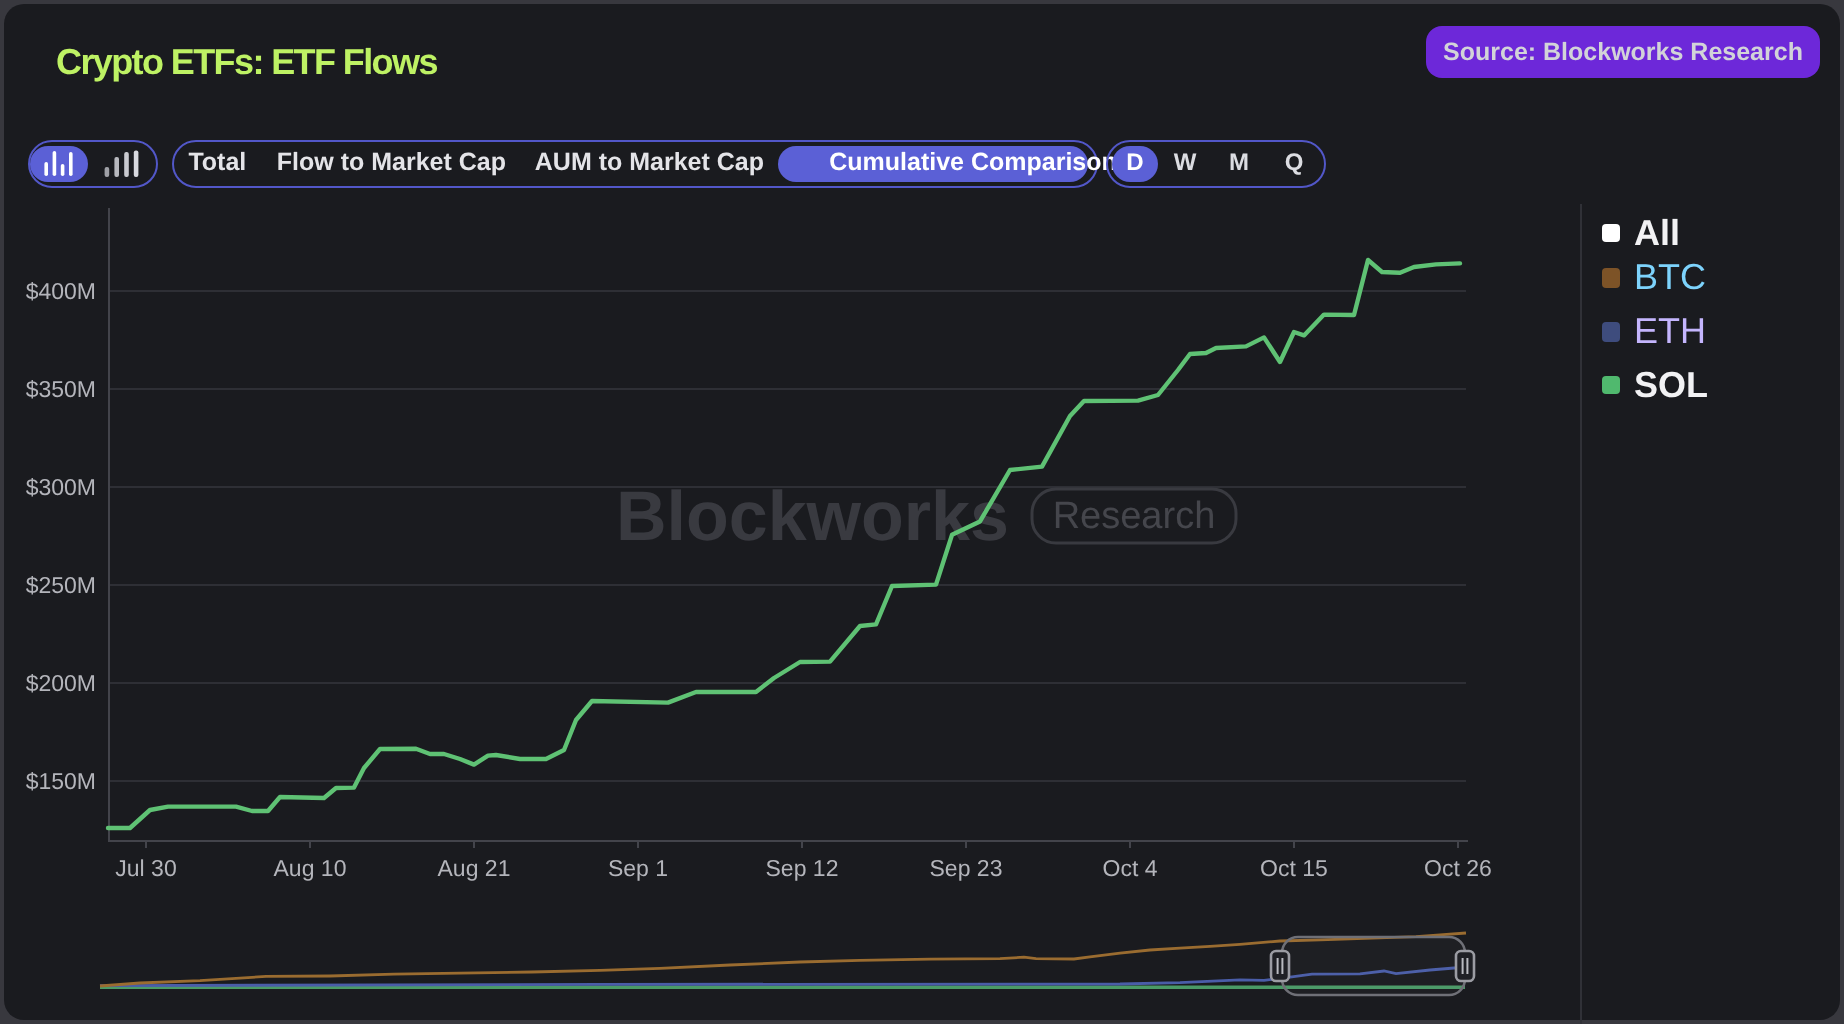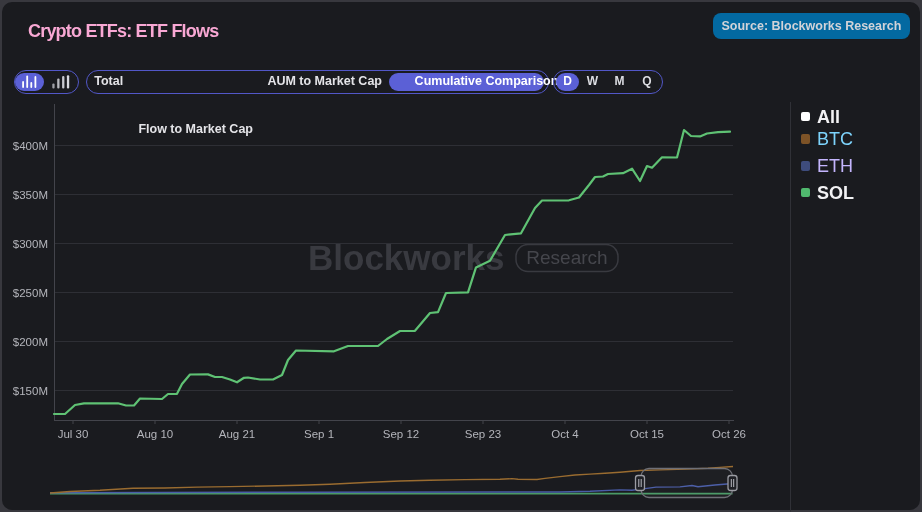--- a/index.html
+++ b/index.html
@@ -1,20 +1,20 @@
 <!DOCTYPE html>
 <html><head>
 <meta charset="utf-8">
 <style>
 html,body{margin:0;padding:0;width:922px;height:512px;background:#38383e;overflow:hidden;}
 *{box-sizing:border-box;font-family:"Liberation Sans",sans-serif;}
 .card{position:absolute;left:2px;top:2px;width:918px;height:508px;background:#1a1b1f;border-radius:10px;}
 .abs{position:absolute;}
-.title{left:28px;top:20.5px;font-size:18px;font-weight:bold;color:#f9a8d4;letter-spacing:-0.8px;}
-.src{left:713px;top:12.5px;width:197px;height:26px;background:#0369a1;border-radius:8px;
+.title{left:28px;top:20.5px;font-size:18px;font-weight:bold;color:#bef264;letter-spacing:-0.8px;}
+.src{left:713px;top:12.5px;width:197px;height:26px;background:#6d28d9;border-radius:8px;
      font-size:12.5px;font-weight:bold;color:#d2d3d8;text-align:center;line-height:26px;}
 .grp{top:70px;height:23.5px;border:1.5px solid #5257c8;border-radius:12px;background:transparent;}
 .pill{top:72.5px;height:18.5px;background:#5b60d6;border-radius:10px;}
 .seglbl{top:70px;height:14px;line-height:23.5px;font-size:12.5px;font-weight:bold;color:#e4e4e8;transform:translateX(-50%);white-space:nowrap;}
 .dlbl{top:70px;height:23.5px;line-height:23.5px;font-size:12px;font-weight:bold;color:#dcdde2;transform:translateX(-50%);}
 .leg-sq{width:9.5px;height:9.5px;border-radius:2px;}
 .leg-tx{font-size:18px;transform:translateY(-50%);white-space:nowrap;}
 svg{display:block;}
 </style>
 </head>
@@ -34,21 +34,21 @@
 </svg>
 <svg class="abs" style="left:50px;top:72.5px;" width="22" height="19" viewBox="0 0 22 19">
   <rect x="2.3" y="10.5" width="2.3" height="5" rx="1" fill="#9fa0a6"></rect>
   <rect x="7.2" y="5.5" width="2.3" height="10" rx="1" fill="#b8b9bf"></rect>
   <rect x="12.1" y="3" width="2.3" height="12.5" rx="1" fill="#c9cad0"></rect>
   <rect x="16.9" y="2.2" width="2.3" height="13.3" rx="1" fill="#d8d9df"></rect>
 </svg>
 
 <div class="abs grp" style="left:86px;width:463px;"></div>
 <div class="abs seglbl" style="left:108.7px;">Total</div>
-<div class="abs seglbl" style="left:195.7px;margin-top:48px;">Flow to Market Cap</div>
+<div class="abs seglbl" style="left:195.7px;">Flow to Market Cap</div>
 <div class="abs seglbl" style="left:324.7px;">AUM to Market Cap</div>
 <div class="abs pill" style="left:389px;width:155px;"></div>
 <div class="abs seglbl" style="left:466.5px;color:#fff;margin-left:20px;">Cumulative Comparison</div>
 
 <div class="abs grp" style="left:552.5px;width:110px;"></div>
 <div class="abs pill" style="left:556px;width:23px;"></div>
 <div class="abs dlbl" style="left:567.5px;color:#fff;">D</div>
 <div class="abs dlbl" style="left:592.5px;">W</div>
 <div class="abs dlbl" style="left:619.5px;">M</div>
 <div class="abs dlbl" style="left:647px;">Q</div>

